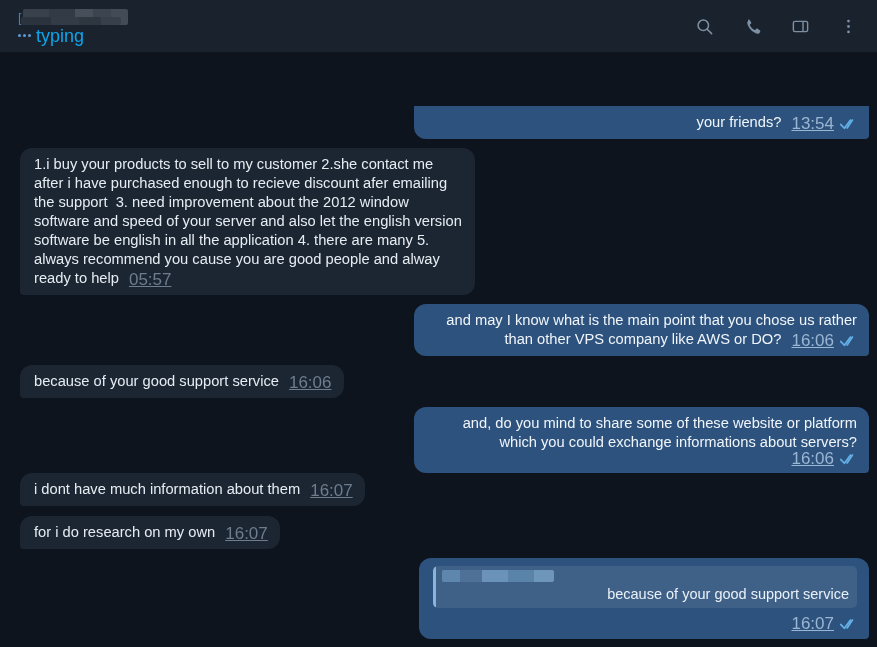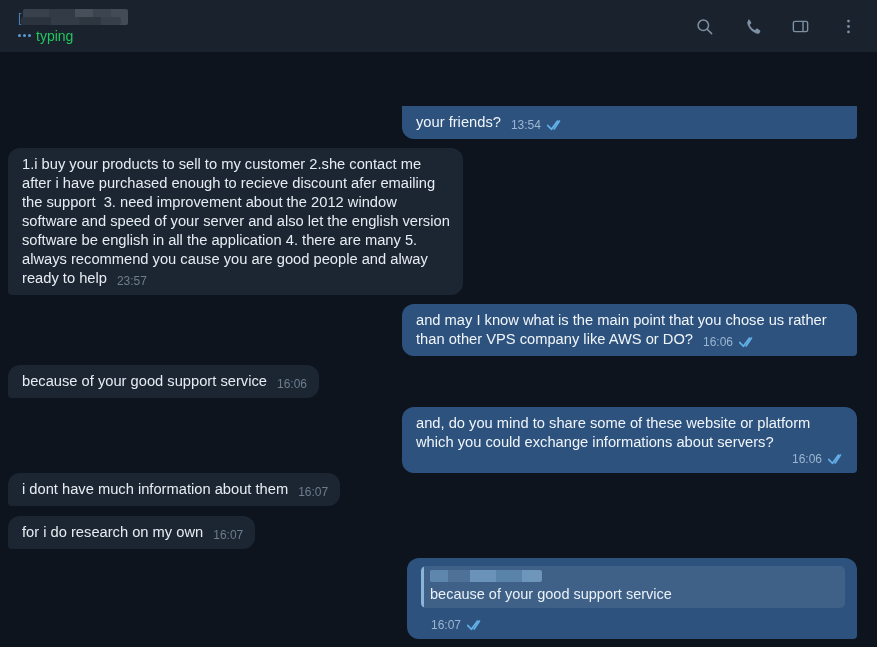--- a/index.html
+++ b/index.html
@@ -92,22 +92,22 @@
     gap: 2px;
   }
   .typing-dots i {
     display: block;
     width: 3px;
     height: 3px;
     border-radius: 50%;
     background: #5b9bd5;
   }
   .typing-text {
-    color: #22c55e;
-    font-size: 14px;
+    color: #0ea5e9;
+    font-size: 18px;
     line-height: 16px;
   }
   .header-actions {
     display: flex;
     align-items: center;
     gap: 26px;
     padding-right: 4px;
   }
   .hicon {
     width: 22px;
@@ -135,22 +135,22 @@
     bottom: 0;
     display: flex;
     flex-direction: column;
     padding-bottom: 4px;
   }
   .row {
     display: flex;
     width: 877px;
     box-sizing: border-box;
   }
-  .row.incoming { justify-content: flex-start; padding-left: 8px; }
-  .row.outgoing { justify-content: flex-end; padding-right: 20px; }
+  .row.incoming { justify-content: flex-start; padding-left: 20px; }
+  .row.outgoing { justify-content: flex-end; padding-right: 8px; text-align: right; }
 
   .bubble {
     position: relative;
     border-radius: 12px;
     padding: 7px 12px 7px 14px;
     box-sizing: border-box;
     font-size: 14.7px;
     line-height: 19px;
     max-width: 455px;
   }
@@ -184,22 +184,23 @@
     top: 2px;
   }
   .meta.block {
     display: flex;
     justify-content: flex-end;
     margin-left: 0;
     margin-top: 0px;
     top: 0;
   }
   .time {
-    font-size: 12px;
+    font-size: 17px;
     line-height: 14px;
+    text-decoration: underline;
   }
   .bubble.in .time { color: #6e7d8d; }
   .bubble.out .time { color: #9bb6d2; }
   .ticks {
     display: inline-flex;
     align-items: center;
     color: #63b0e8;
   }
   .ticks svg { display: block; }
 
@@ -302,21 +303,21 @@
                     <polyline points="1,7.6 5.2,12 12.4,2.4"></polyline>
                     <polyline points="8.4,11.6 14.6,2.4"></polyline>
                   </svg>
                 </span>
               </span></div>
           </div>
         </div>
         <div class="row incoming" style="margin-top: 9px;">
           <div class="bubble in" style="width: 460px;">
             <div><span class="msg-text">1.i buy your products to sell to my customer 2.she contact me after i have purchased enough to recieve discount afer emailing the support  3. need improvement about the 2012 window software and speed of your server and also let the english version software be english in all the application 4. there are many 5. always recommend you cause you are good people and alway ready to help</span><span class="meta">
-                <span class="time">23:57</span>
+                <span class="time">05:57</span>
               </span></div>
           </div>
         </div>
         <div class="row outgoing" style="margin-top: 9px;">
           <div class="bubble out" style="width: 486px;">
             <div><span class="msg-text">and may I know what is the main point that you chose us rather than other VPS company like AWS or DO?</span><span class="meta">
                 <span class="time">16:06</span>
                 <span class="ticks">
                   <svg width="17" height="12" viewBox="0 0 20 14" fill="none" stroke="currentColor" stroke-width="2.1" stroke-linecap="round" stroke-linejoin="round">
                     <polyline points="1,7.6 5.2,12 12.4,2.4"></polyline>

